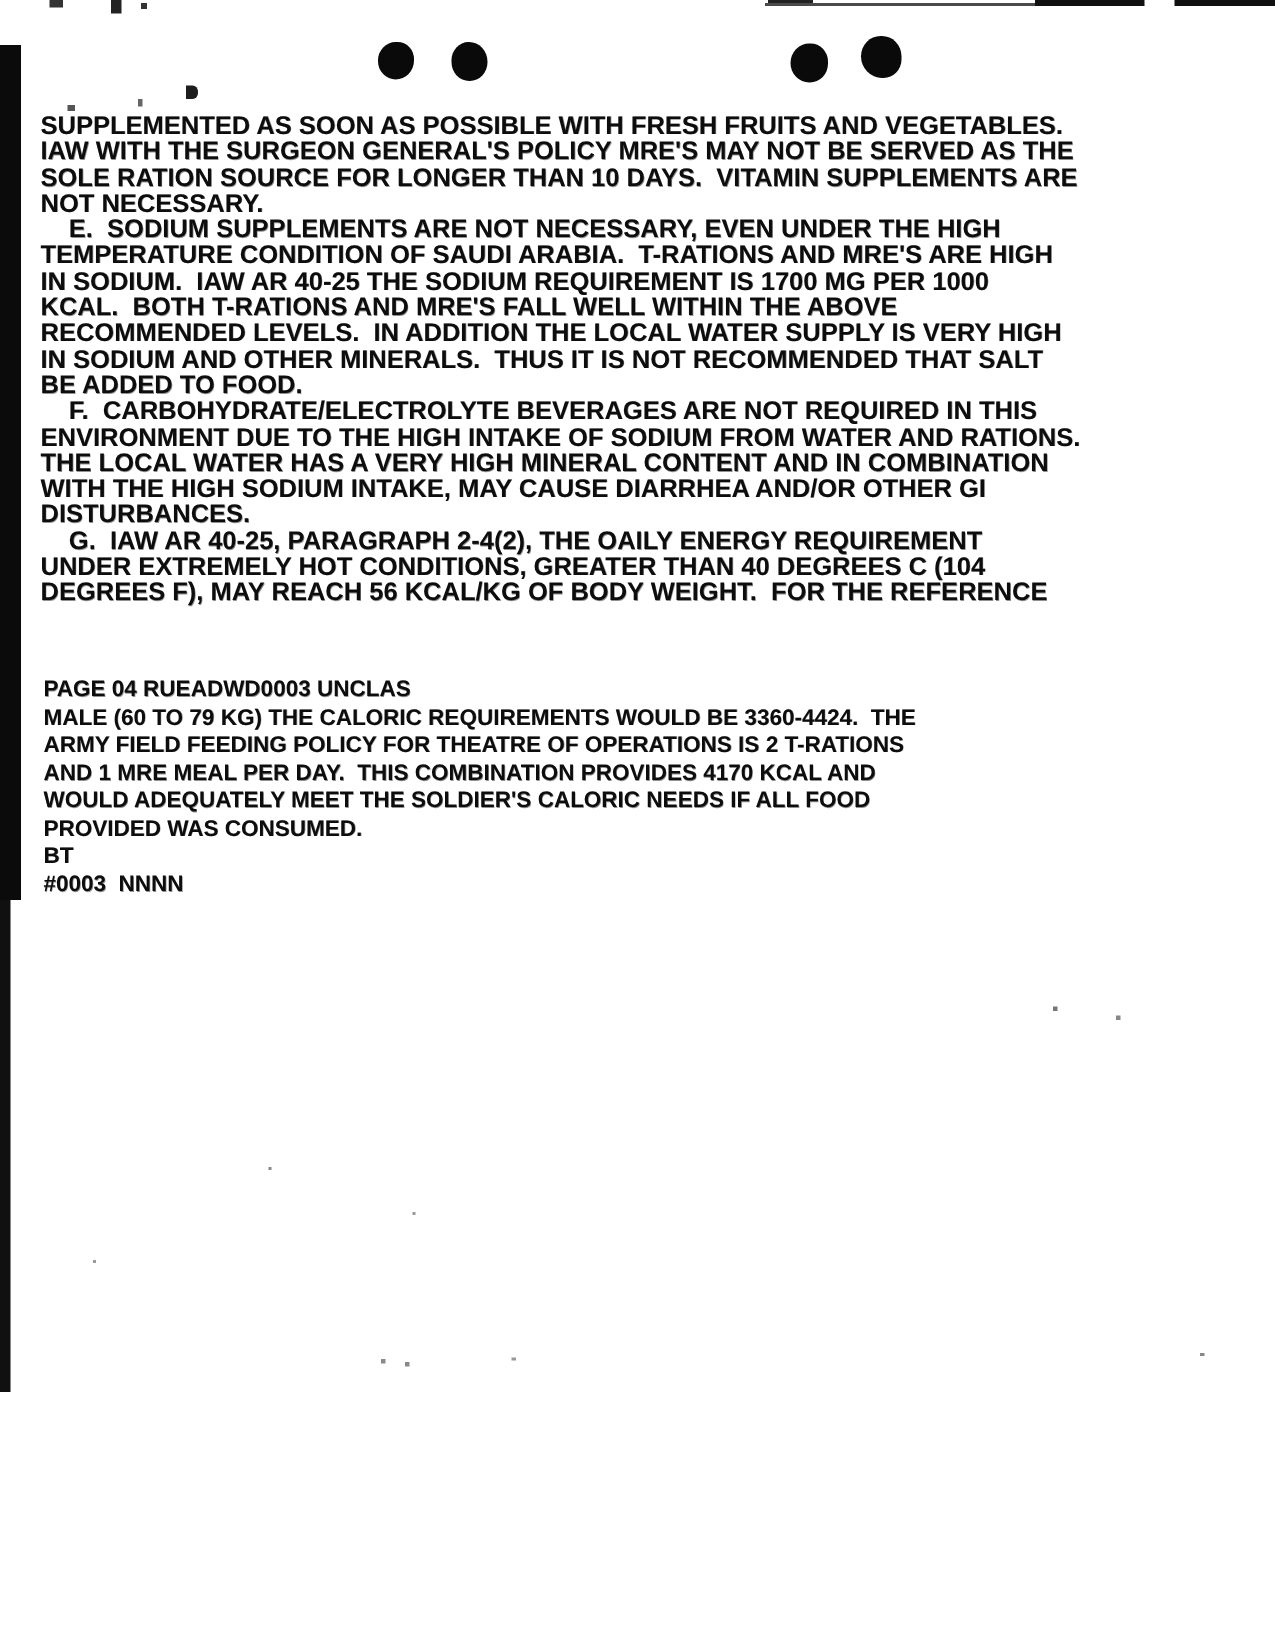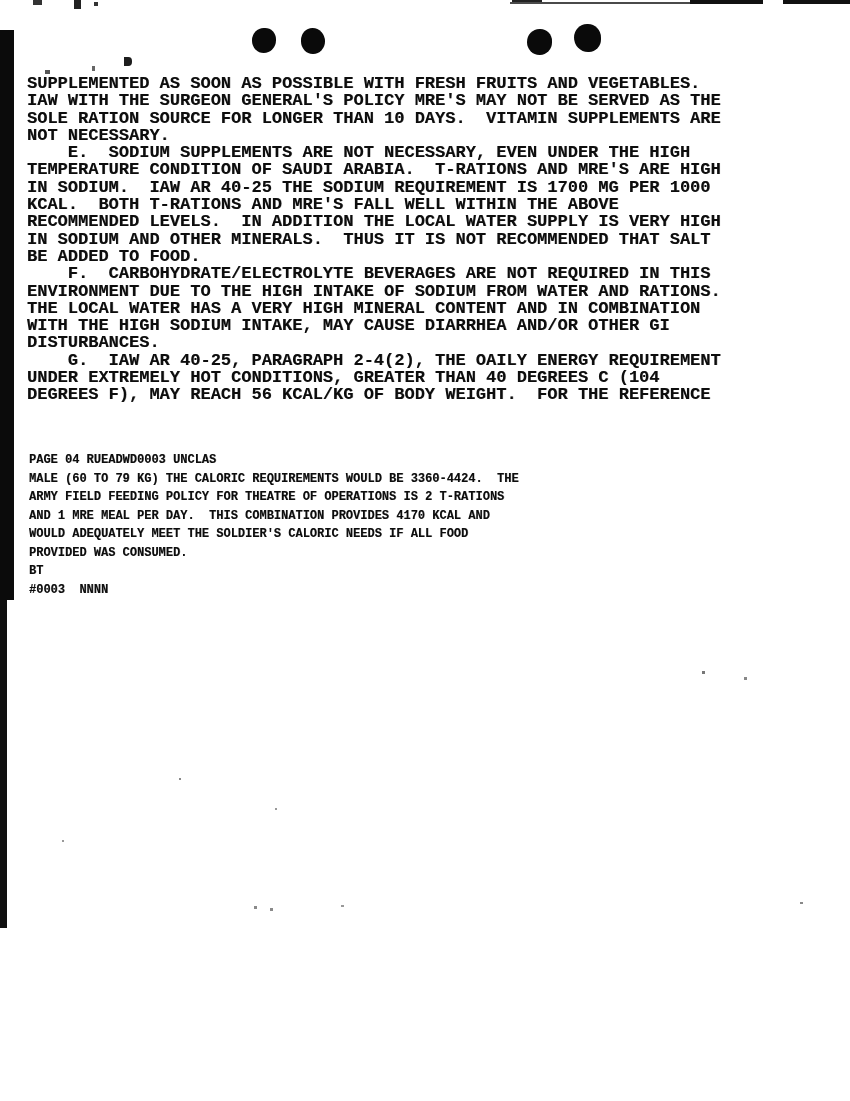--- a/index.html
+++ b/index.html
@@ -3,41 +3,41 @@
 <meta charset="utf-8">
 <style>
   html, body { margin: 0; padding: 0; }
   body { background: #ffffff; }
   .page {
     position: relative;
     width: 850px;
     height: 928px;
     overflow: hidden;
     background: #ffffff;
-    font-family: Liberation Mono, monospace;
+    font-family: Liberation Sans, sans-serif;
   }
   .page pre {
     position: absolute;
     margin: 0;
     font-family: inherit;
     font-weight: bold;
     white-space: pre;
     color: inherit;
     text-shadow: 0.4px 0.4px 0 rgba(10,10,10,0.45);
   }
   .body-block {
     left: 27px;
     top: 75px;
     font-size: 17px;
     line-height: 17.3px;
   }
   .cont-block {
     left: 29px;
     top: 451px;
-    font-size: 12px;
+    font-size: 15px;
     line-height: 18.5px;
   }
   .artifact { position: absolute; }
 </style>
 </head>
 <body>
 
 <div class="page" style="background: rgb(255, 255, 255); color: rgb(13, 13, 13);">
   <pre class="body-block">SUPPLEMENTED AS SOON AS POSSIBLE WITH FRESH FRUITS AND VEGETABLES.
 IAW WITH THE SURGEON GENERAL'S POLICY MRE'S MAY NOT BE SERVED AS THE

